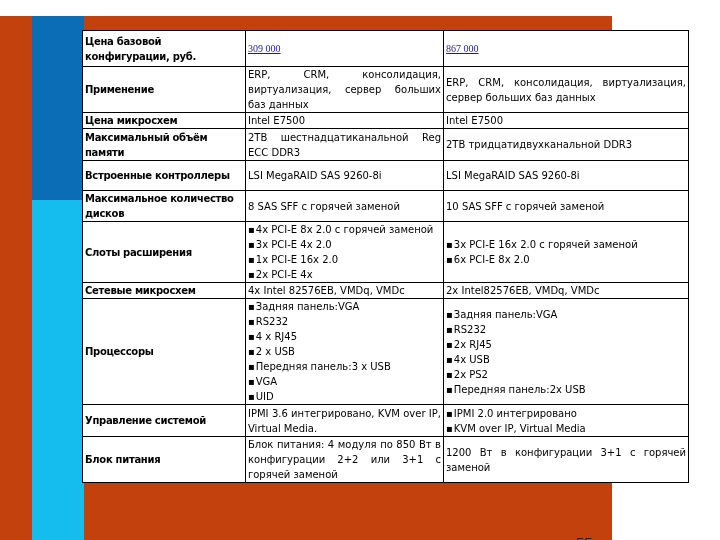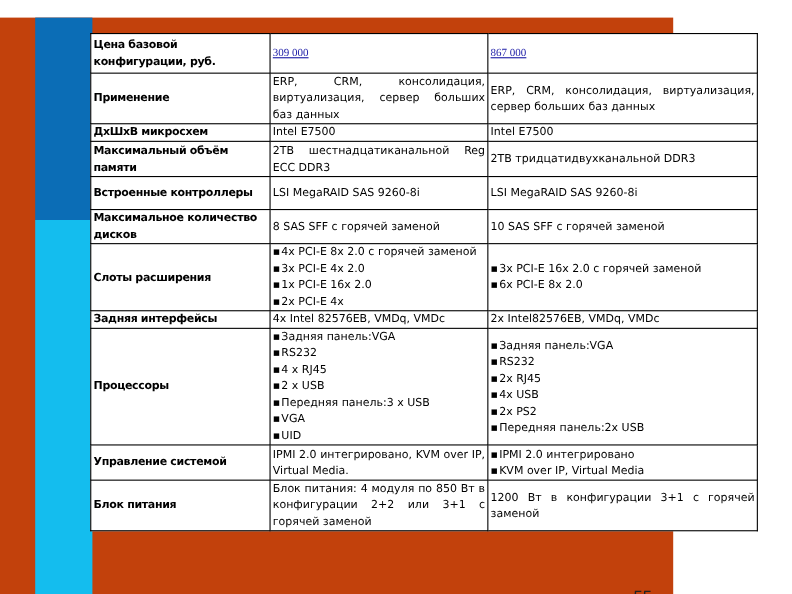--- a/index.html
+++ b/index.html
@@ -55,21 +55,21 @@
         <td class="label">Цена базовой конфигурации, руб.</td>
         <td><span class="price-link">309 000</span></td>
         <td><span class="price-link">867 000</span></td>
       </tr>
       <tr style="height:46px">
         <td class="label">Применение</td>
         <td class="val">ERP, CRM, консолидация, виртуализация, сервер больших баз данных</td>
         <td class="val">ERP, CRM, консолидация, виртуализация, сервер больших баз данных</td>
       </tr>
       <tr style="height:15px">
-        <td class="label">ДхШхВ микросхем</td>
+        <td class="label">Цена микросхем</td>
         <td class="val">Intel E7500</td>
         <td class="val">Intel E7500</td>
       </tr>
       <tr style="height:32px">
         <td class="label">Максимальный объём памяти</td>
         <td class="val">2TB шестнадцатиканальной Reg ECC DDR3</td>
         <td class="val">2TB тридцатидвухканальной DDR3</td>
       </tr>
       <tr style="height:30px">
         <td class="label">Встроенные контроллеры</td>
@@ -92,21 +92,21 @@
           </ul>
         </td>
         <td>
           <ul class="bullets">
             <li>3x PCI-E 16x 2.0 с горячей заменой</li>
             <li>6x PCI-E 8x 2.0</li>
           </ul>
         </td>
       </tr>
       <tr style="height:15px">
-        <td class="label">Задняя интерфейсы</td>
+        <td class="label">Сетевые микросхем</td>
         <td class="val">4x Intel 82576EB, VMDq, VMDc</td>
         <td class="val">2x Intel82576EB, VMDq, VMDc</td>
       </tr>
       <tr style="height:102px">
         <td class="label">Процессоры</td>
         <td>
           <ul class="bullets">
             <li>Задняя панель:VGA</li>
             <li>RS232</li>
             <li>4 x RJ45</li>
@@ -122,21 +122,21 @@
             <li>RS232</li>
             <li>2x RJ45</li>
             <li>4x USB</li>
             <li>2x PS2</li>
             <li>Передняя панель:2x USB</li>
           </ul>
         </td>
       </tr>
       <tr style="height:32px">
         <td class="label">Управление системой</td>
-        <td class="val">IPMI 2.0 интегрировано, KVM over IP, Virtual Media.</td>
+        <td class="val">IPMI 3.6 интегрировано, KVM over IP, Virtual Media.</td>
         <td>
           <ul class="bullets">
             <li>IPMI 2.0 интегрировано</li>
             <li>KVM over IP, Virtual Media</li>
           </ul>
         </td>
       </tr>
       <tr style="height:45px">
         <td class="label">Блок питания</td>
         <td class="val">Блок питания: 4 модуля по 850 Вт в конфигурации 2+2 или 3+1 с горячей заменой</td>

